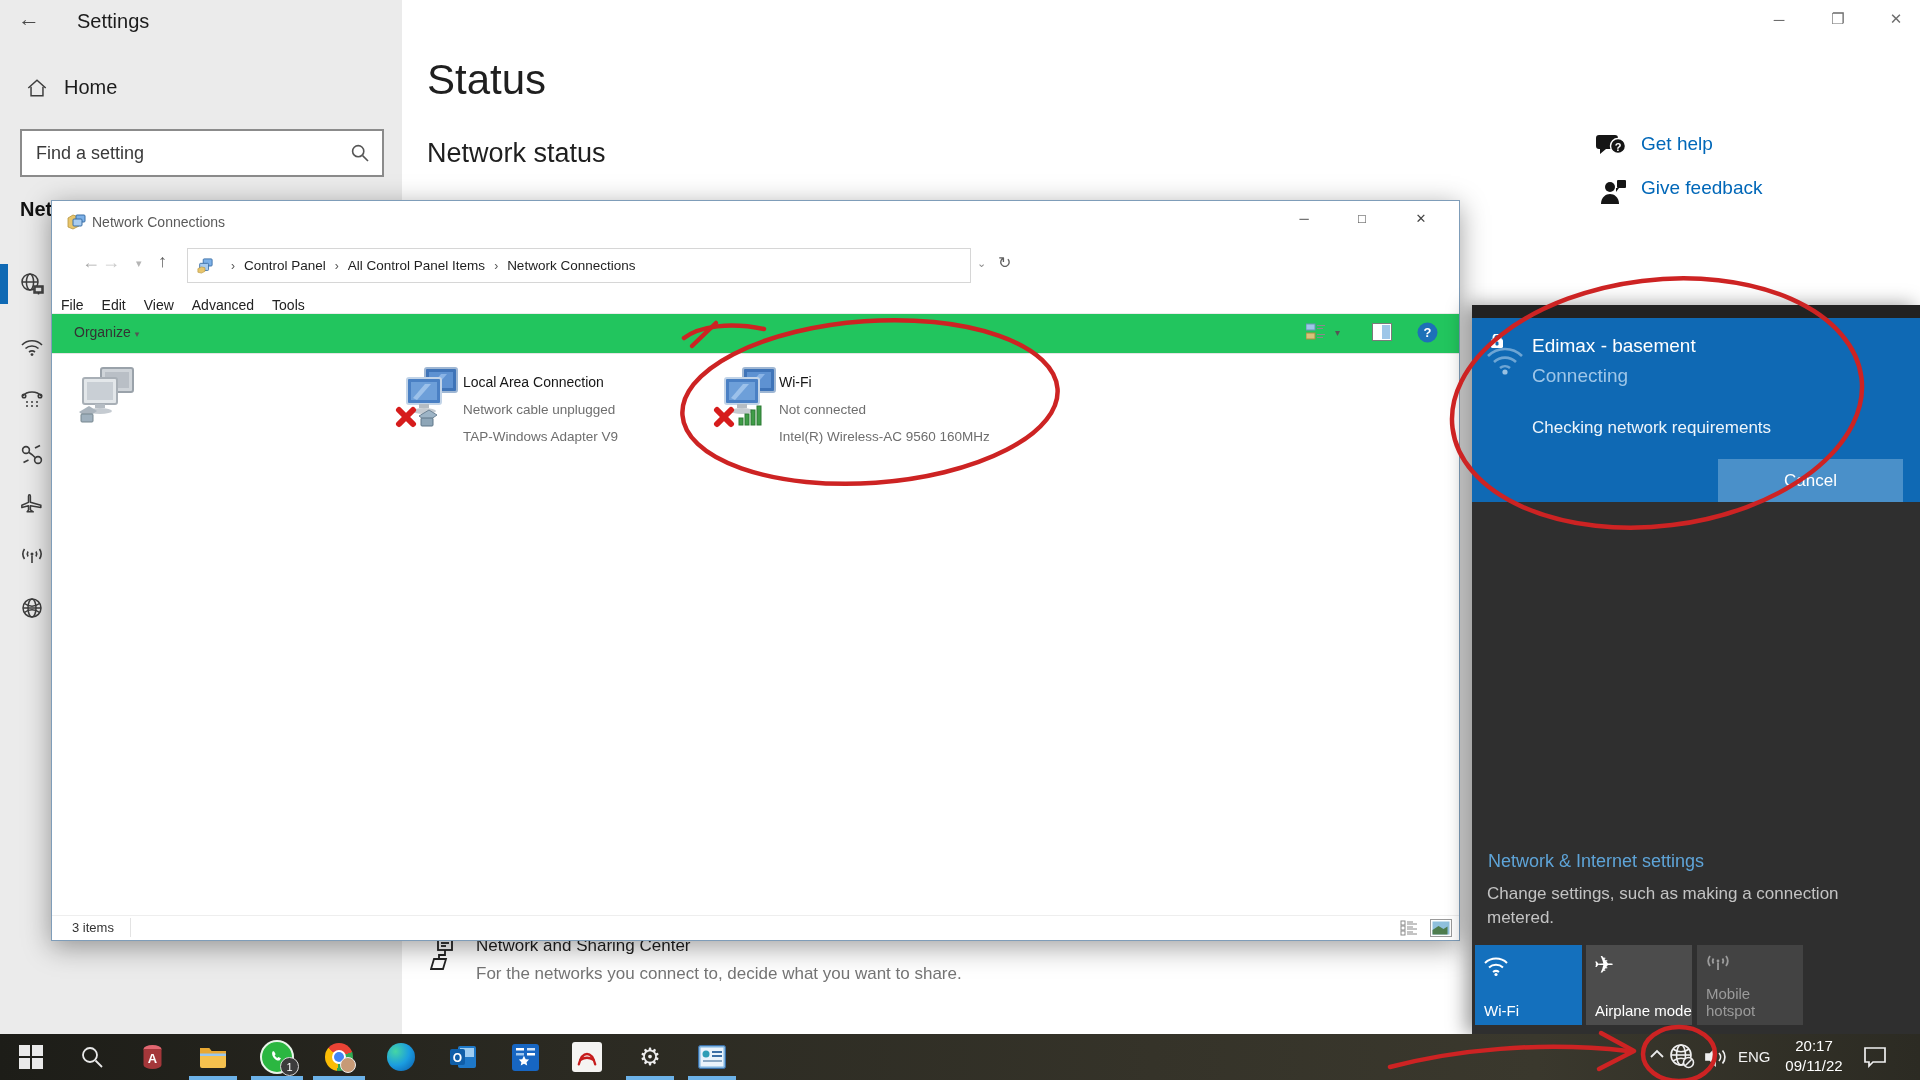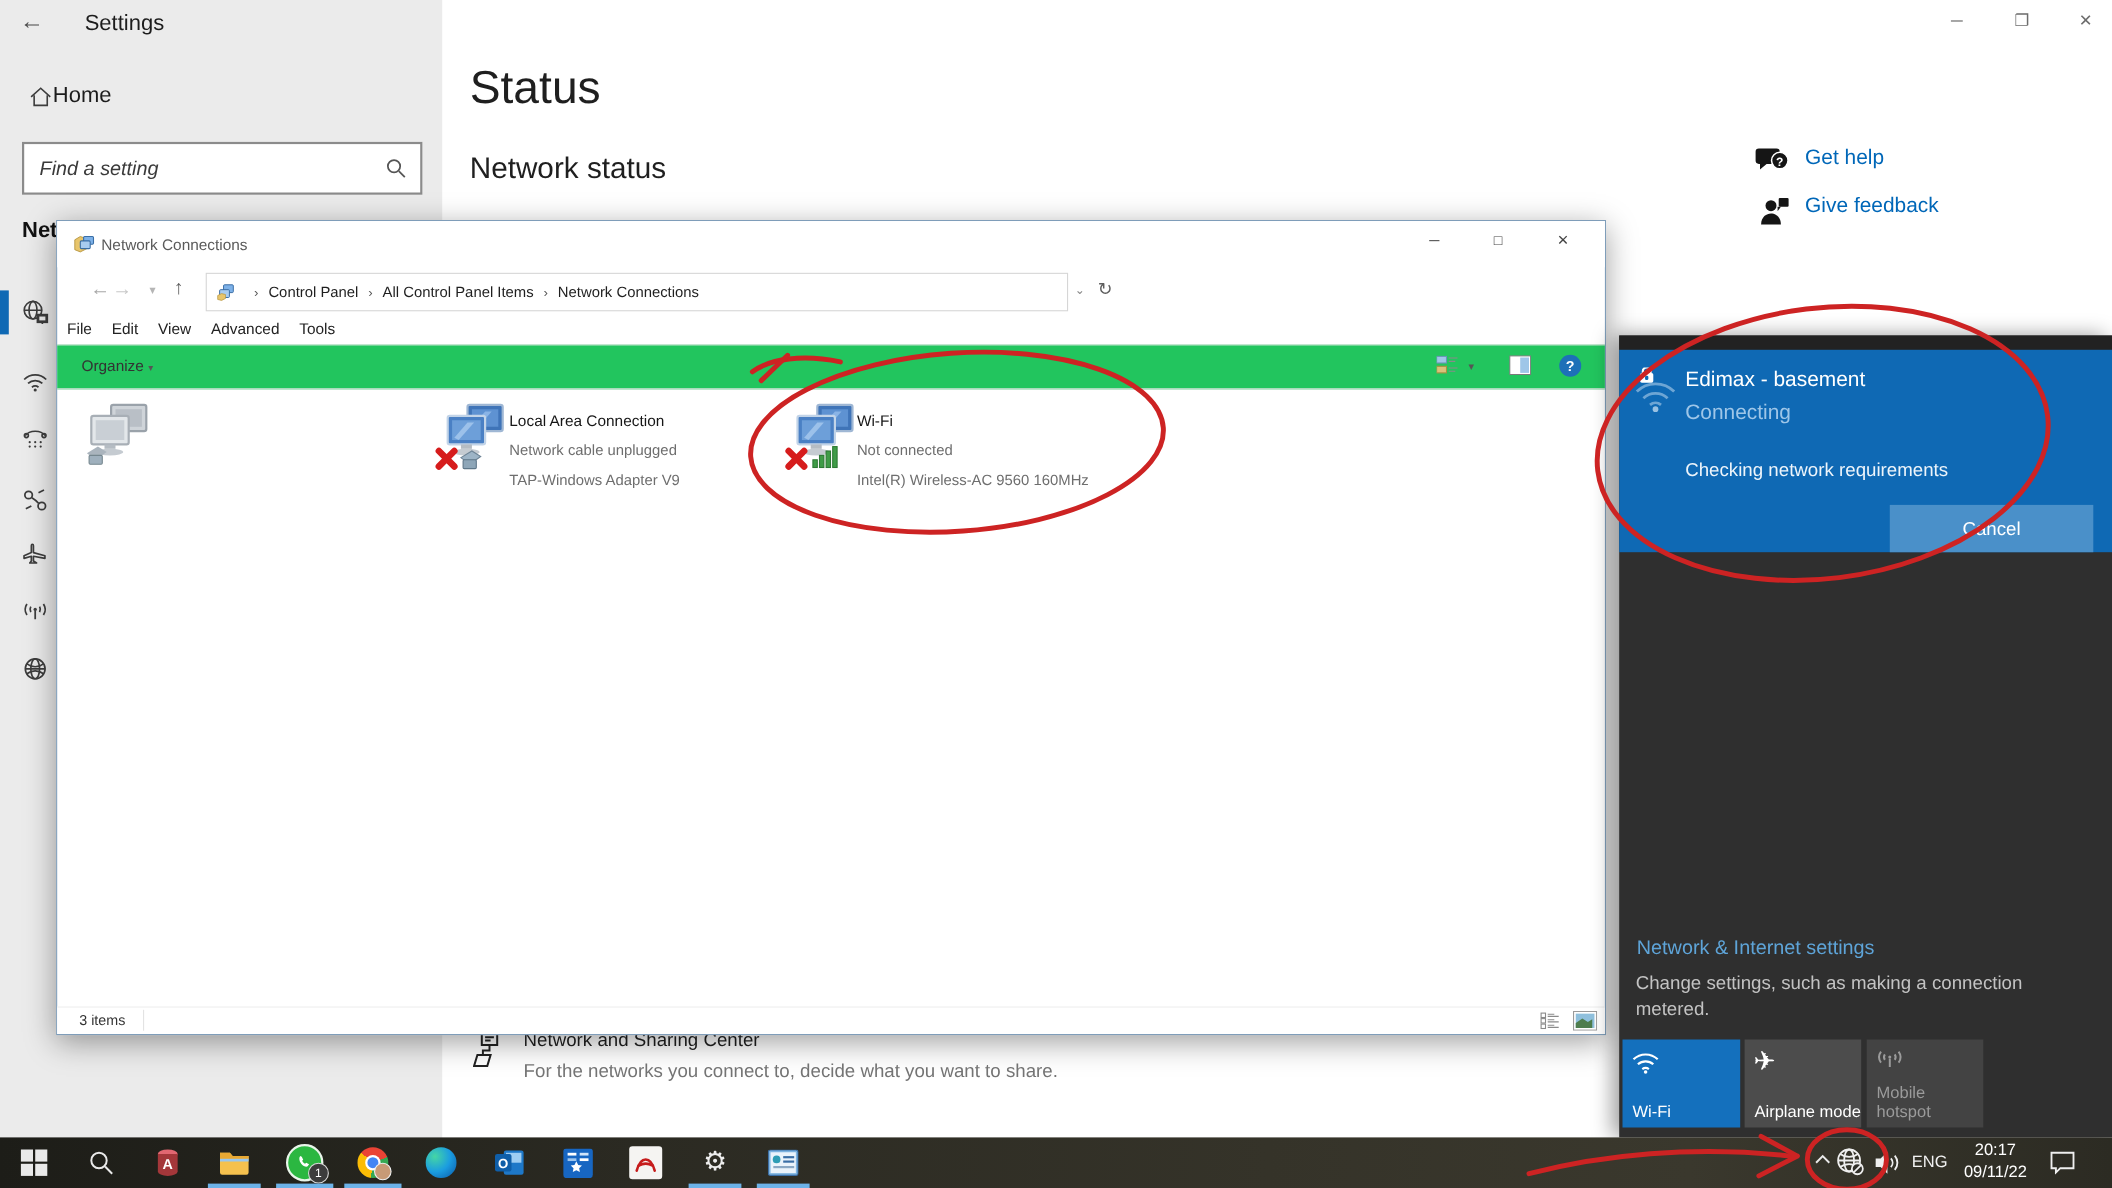--- a/index.html
+++ b/index.html
@@ -5,25 +5,25 @@
   html,body{margin:0;padding:0;background:#000;}
   .screen{position:relative;width:1920px;height:1080px;overflow:hidden;
           font-family:"Liberation Sans",sans-serif;background:#fff;}
   .abs{position:absolute;}
   
   .set-sidebar{left:0;top:0;width:402px;height:1080px;background:#ebebeb;}
   .set-title{left:77px;top:10px;font-size:20px;color:#1c1c1c;}
   .back-arrow{left:18px;top:6px;font-size:22px;color:#4a4a4a;}
   .win-ctrl{top:0;height:38px;width:58px;display:flex;align-items:center;justify-content:center;
             color:#6d6d6d;font-size:15px;}
-  .set-home{left:26px;top:76px;display:flex;align-items:center;gap:0;color:#1c1c1c;font-size:20px;}
+  .set-home{left:26px;top:76px;display:flex;align-items:center;gap:16px;color:#1c1c1c;font-size:20px;}
   .set-search{left:20px;top:129px;width:360px;height:44px;background:#fff;border:2px solid #8b8b8b;
               display:flex;align-items:center;}
   .set-search input{border:none;outline:none;flex:1;font-size:18px;padding:0 8px 0 14px;
-                    font-family:"Liberation Sans",sans-serif;background:transparent;color:#c2410c;font-style:italic;}
+                    font-family:"Liberation Sans",sans-serif;background:transparent;color:#c2410c;}
   .set-search input::placeholder{color:#3a3a3a;opacity:1;}
   .net-clip{left:20px;top:198px;font-size:20px;font-weight:bold;color:#111;}
   .accent-bar{left:0;top:264px;width:8px;height:40px;background:#0f69b4;}
   .side-ico{left:19px;width:26px;height:26px;color:#3d3d3d;}
   .status-h1{left:427px;top:56px;font-size:42px;font-weight:300;color:#1f1f1f;}
   .status-h2{left:427px;top:138px;font-size:27px;font-weight:300;color:#1f1f1f;}
   .help-link{color:#0067b8;font-size:19px;}
   .nsc-title{left:476px;top:936px;font-size:17px;color:#1f1f1f;}
   .nsc-desc{left:476px;top:962px;width:500px;font-size:17px;color:#757575;line-height:24px;}
   
@@ -35,21 +35,21 @@
             color:#444;font-size:13px;}
   .nav-glyph{font-size:18px;color:#999;margin-left:18px;}
   .crumb-box{left:135px;top:47px;width:782px;height:33px;border:1px solid #d6d6d6;background:#fff;
              display:flex;align-items:center;font-size:13.5px;color:#1f1f1f;}
   .crumb-sep{color:#555;margin:0 9px;font-size:12px;}
   .addr-search{left:984px;top:47px;width:416px;height:33px;border:1px solid #d6d6d6;background:#fff;
                display:flex;align-items:center;}
   .addr-search input{border:none;outline:none;flex:1;font-size:13.5px;padding:0 6px 0 12px;
                      font-family:"Liberation Sans",sans-serif;color:#444;}
   .addr-search input::placeholder{color:#7a7a7a;opacity:1;}
-  .menu-row{left:0;top:84px;width:100%;height:28px;display:flex;align-items:center;font-size:14px;color:#222;}
+  .menu-row{left:0;top:96px;width:100%;height:28px;display:flex;font-size:14px;color:#222;}
   .menu-row span{margin-left:18px;}
   .toolbar{left:0;top:112px;width:100%;height:39px;background:#22c55e;
            border-top:1px solid #ececec;border-bottom:1px solid #e4e4e4;}
   .organize{left:22px;top:10px;font-size:14px;color:#333;}
   .conn-item{top:160px;width:300px;height:100px;}
   .conn-name{font-size:14px;color:#161616;line-height:27px;}
   .conn-sub{font-size:13.5px;color:#6e6e6e;line-height:27px;}
   .exp-status{left:0;top:714px;width:100%;height:24px;background:#fff;border-top:1px solid #eee;}
   .items-count{left:20px;top:4px;font-size:13px;color:#333;}
   

